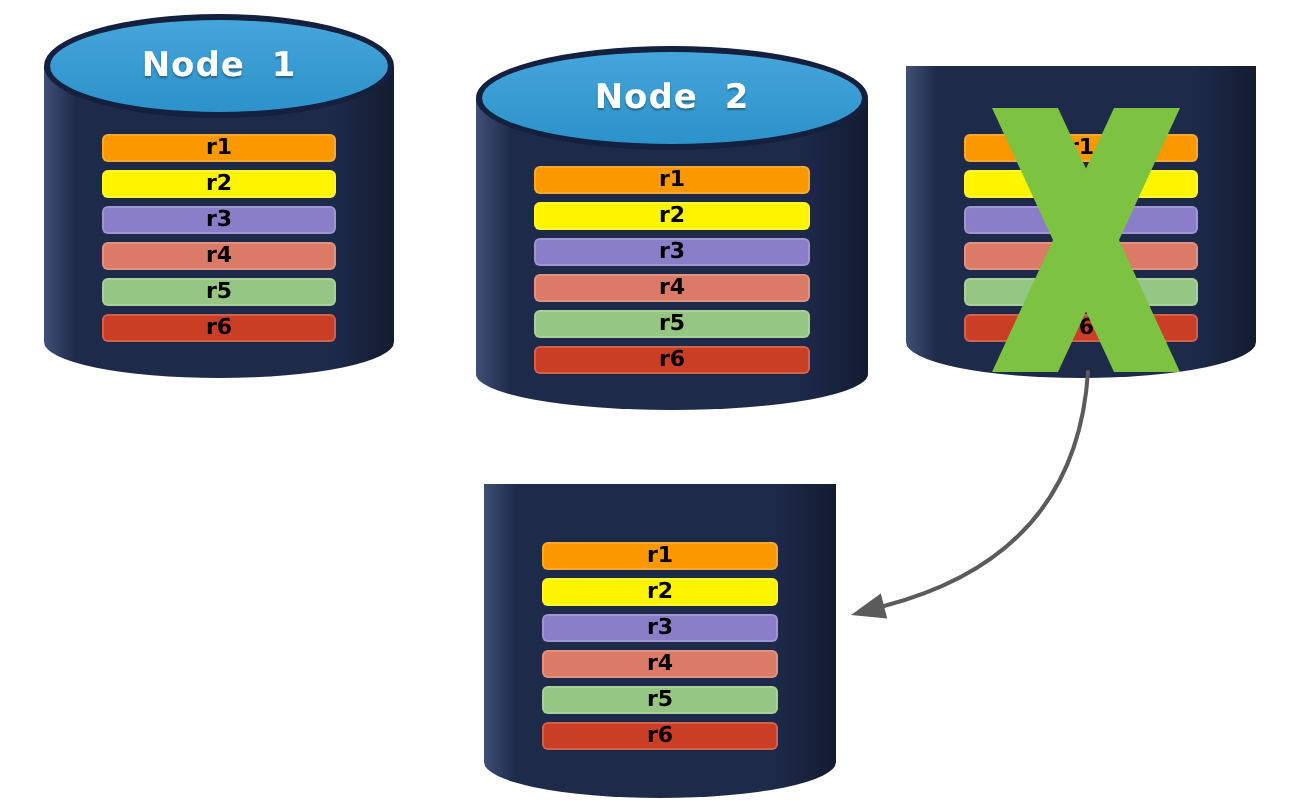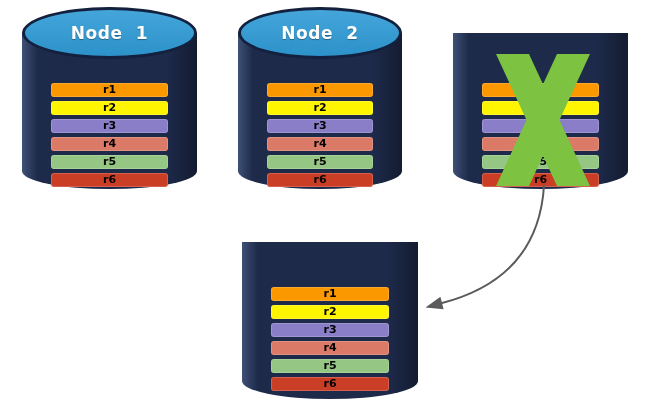--- a/index.html
+++ b/index.html
@@ -2,42 +2,42 @@
 <html><head>
 <meta charset="utf-8">
 <style>
   html,body{margin:0;padding:0;background:#ffffff;}
   .canvas{
     position:relative;width:646px;height:402px;background:#ffffff;overflow:hidden;
     font-family:"DejaVu Sans","Liberation Sans",sans-serif;
   }
   .cylinder{position:absolute;}
   .node-1{left:22px;top:7px;width:175px;height:182px;}
-  .node-2{left:238px;top:7px;width:164px;height:182px;}
+  .node-2{left:238px;top:23px;width:196px;height:182px;}
   .node-3{left:453px;top:7px;width:175px;height:182px;}
   .node-4{left:242px;top:216px;width:176px;height:183px;}
 
   .cyl-body{
     position:absolute;left:0;right:0;top:26px;bottom:0;
     border-radius:0 0 50% 50% / 0 0 18px 18px;
     background-image:linear-gradient(90deg, rgba(150,180,230,0.28) 0%, rgba(150,180,230,0) 9%,
                      rgba(0,0,0,0) 82%, rgba(0,0,0,0.35) 100%);
   }
   .cyl-top{
     position:absolute;left:0;right:0;top:0;height:52px;
     border-radius:50%;border:3px solid #13203E;box-sizing:border-box;
     display:flex;align-items:center;justify-content:center;
     background-image:linear-gradient(180deg, rgba(255,255,255,0.10), rgba(0,0,0,0.06));
   }
   .node-label{
     color:#ffffff;font-weight:bold;font-size:17px;line-height:1;
     word-spacing:7px;letter-spacing:0.5px;
     text-shadow:0 1px 1px rgba(0,0,0,0.35);
   }
-  .rows{position:absolute;left:29px;right:29px;top:60px;margin-top:16px;}
+  .rows{position:absolute;left:29px;right:29px;top:60px;}
   .node-4 .rows{top:55px;}
   .row{
     height:14px;line-height:14px;margin-bottom:4px;border-radius:3px;
     text-align:center;font-size:11px;font-weight:bold;color:#000000;
     box-shadow:inset 0 0 0 1px rgba(255,255,255,0.18);
   }
   .overlay{position:absolute;left:0;top:0;width:646px;height:402px;pointer-events:none;}
 </style>
 </head>
 <body>

